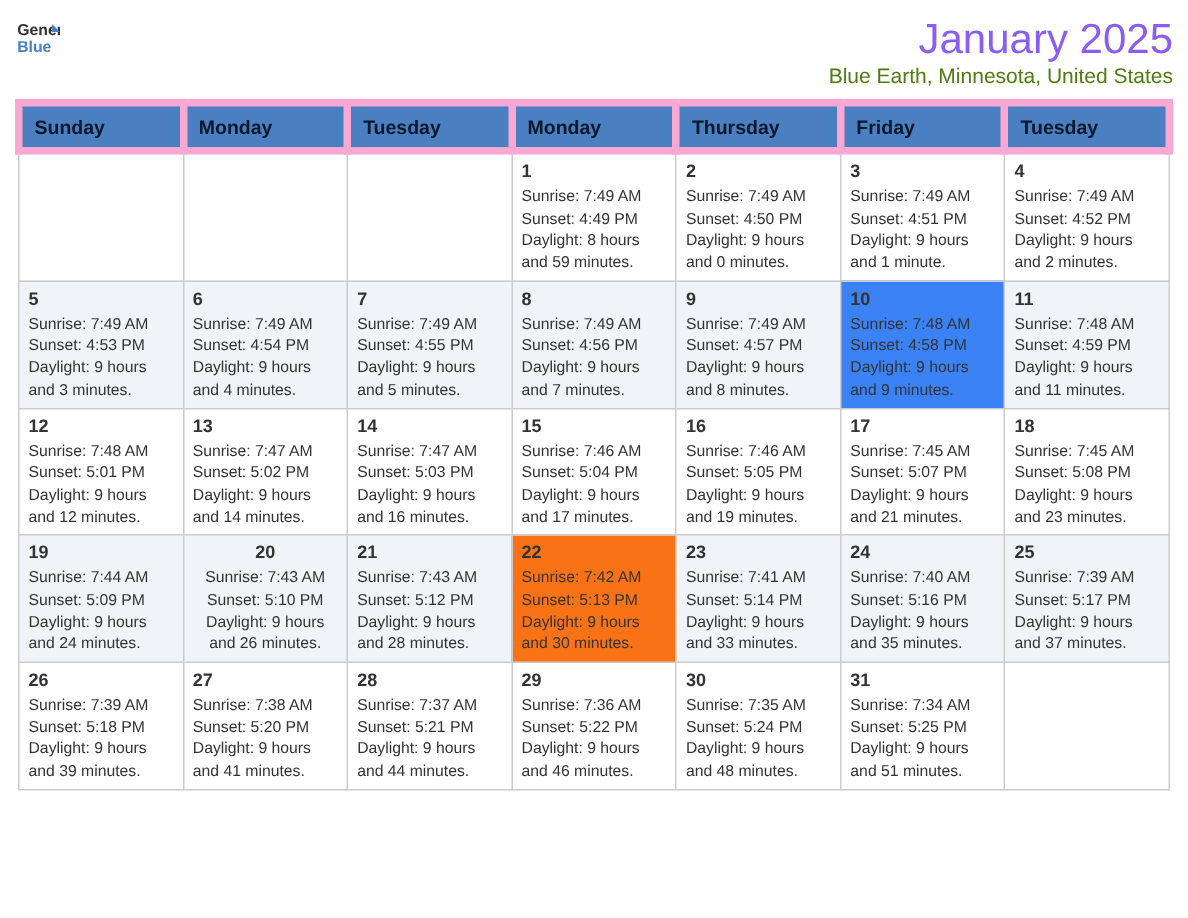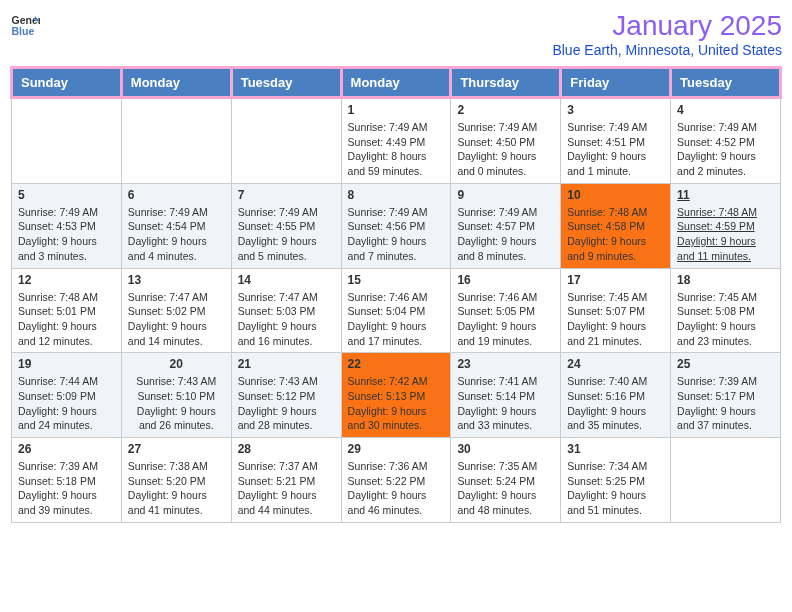--- a/index.html
+++ b/index.html
@@ -28,35 +28,35 @@
     .title-block {
       text-align: right;
     }
     .title-block h1 {
       font-size: 28px;
       color: #8b5cf6;
       font-weight: normal;
     }
     .title-block h2 {
       font-size: 14px;
-      color: #1d4ed8;
+      color: #4d7c0f;
       font-weight: normal;
     }
     .calendar {
       width: 100%;
       border-collapse: collapse;
       border: 1px solid #ccc;
     }
     .calendar th {
       background: #4a7fc1;
-      color: #ffffff;
+      color: #0f172a;
       text-align: left;
       padding: 6px 8px;
       font-size: 13px;
-      border: 3px solid #f9a8d4;
+      border: 5px solid #f9a8d4;
     }
     .calendar td {
       vertical-align: top;
       border: 1px solid #ccc;
       padding: 4px 6px;
       width: 110px;
       min-height: 80px;
       font-size: 10.5px;
       color: #333;
       background: #fff;
@@ -161,27 +161,27 @@
           <div class="day-info" style="white-space: pre-line;">Sunrise: 7:49 AM
 Sunset: 4:56 PM
 Daylight: 9 hours and 7 minutes.</div>
         </td>
         <td style="background: rgb(240, 244, 248);">
           <div class="day-number">9</div>
           <div class="day-info" style="white-space: pre-line;">Sunrise: 7:49 AM
 Sunset: 4:57 PM
 Daylight: 9 hours and 8 minutes.</div>
         </td>
-        <td style="background: #f97316;">
+        <td style="background: #3b82f6;">
           <div class="day-number">10</div>
           <div class="day-info" style="white-space: pre-line;">Sunrise: 7:48 AM
 Sunset: 4:58 PM
 Daylight: 9 hours and 9 minutes.</div>
         </td>
-        <td style="background: rgb(240, 244, 248); text-decoration: underline;">
+        <td style="background: rgb(240, 244, 248);">
           <div class="day-number">11</div>
           <div class="day-info" style="white-space: pre-line;">Sunrise: 7:48 AM
 Sunset: 4:59 PM
 Daylight: 9 hours and 11 minutes.</div>
         </td>
       </tr>
       <tr>
         <td>
           <div class="day-number">12</div>
           <div class="day-info" style="white-space: pre-line;">Sunrise: 7:48 AM

